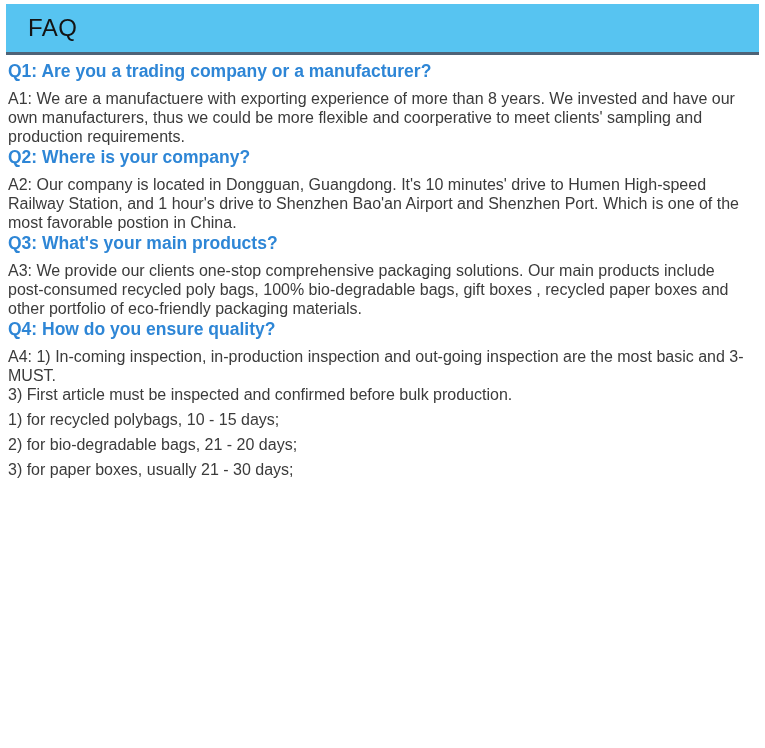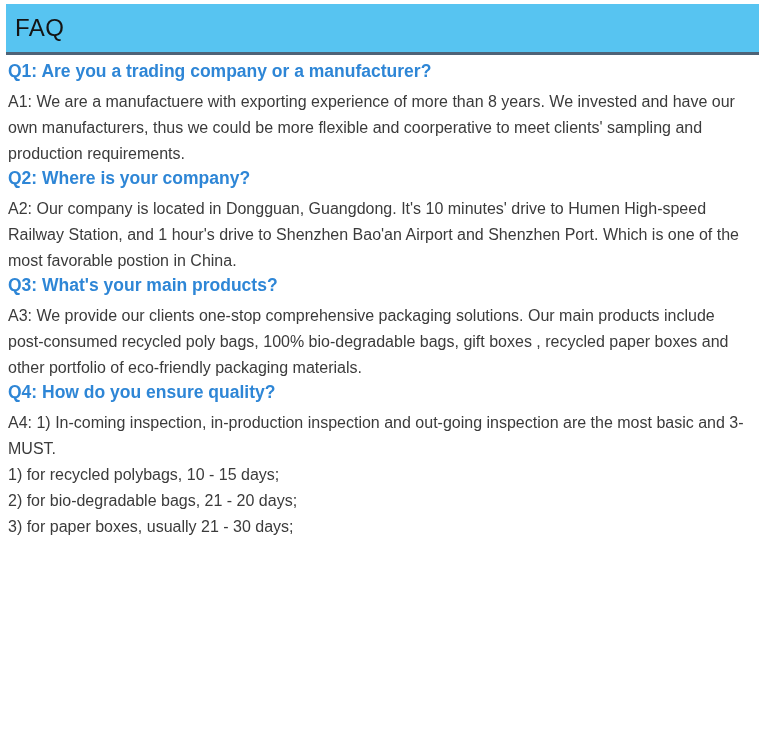--- a/index.html
+++ b/index.html
@@ -20,42 +20,42 @@
     background: #57C4F1;
     border-bottom: 3px solid #4E6377;
     height: 48px;
     box-sizing: content-box;
     display: flex;
     align-items: center;
   }
   .faq-header .title {
     font-size: 24px;
     color: #141414;
-    padding-left: 9px;
+    padding-left: 22px;
     letter-spacing: 0.5px;
   }
   .faq-list {
     padding: 0 14px 0 8px;
   }
   .faq-item {
   }
   .faq-item:first-child {
     margin-top: 5px;
   }
   .question {
     color: #2E86D6;
     font-size: 17.5px;
     font-weight: bold;
     margin: 0 0 7px 0;
     line-height: 22px;
   }
   .answer {
     color: #3B3B3B;
     font-size: 16px;
-    line-height: 26px;
+    line-height: 19px;
   }
   .answer-line {
     min-height: 25px;
   }
 </style>
 </head>
 <body>
 
 <div class="page">
 
@@ -82,20 +82,21 @@
       <h3 class="question">Q3: What's your main products?</h3>
       <div class="answer">
           <div class="answer-line">A3: We provide our clients one-stop comprehensive packaging solutions. Our main products include post-consumed recycled poly bags, 100% bio-degradable bags, gift boxes , recycled paper boxes and other portfolio of eco-friendly packaging materials.</div>
         </div>
     </div>
 
     <div class="faq-item">
       <h3 class="question">Q4: How do you ensure quality?</h3>
       <div class="answer">
           <div class="answer-line">A4: 1) In-coming inspection, in-production inspection and out-going inspection are the most basic and 3-MUST.</div>
+          <div class="answer-line">3) First article must be inspected and confirmed before bulk production.</div>
         </div>
     </div>
 
     <div class="faq-item">
       <div class="answer">
           <div class="answer-line">1) for recycled polybags, 10 - 15 days;</div>
           <div class="answer-line">2) for bio-degradable bags, 21 - 20 days;</div>
           <div class="answer-line">3) for paper boxes, usually 21 - 30 days;</div>
         </div>
     </div>

